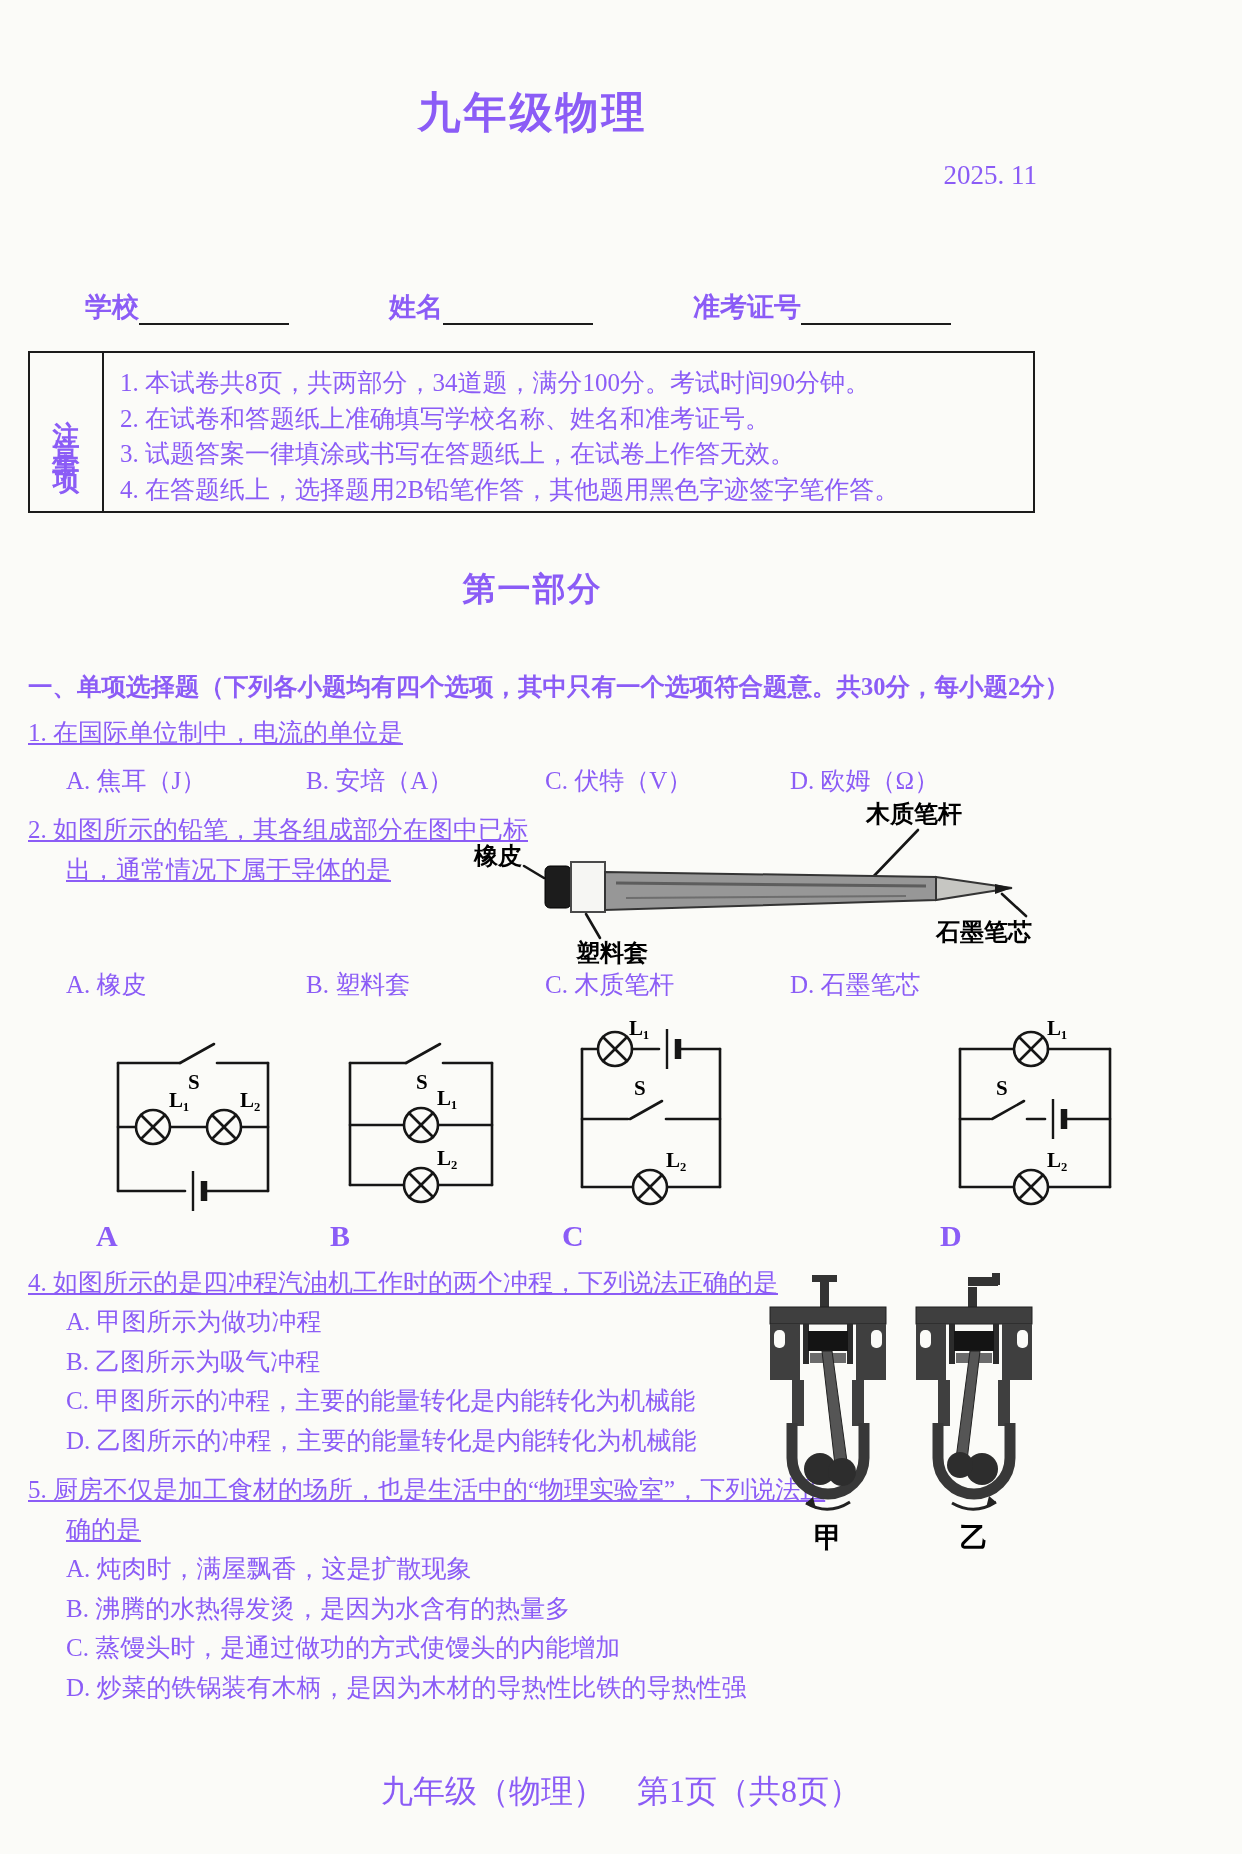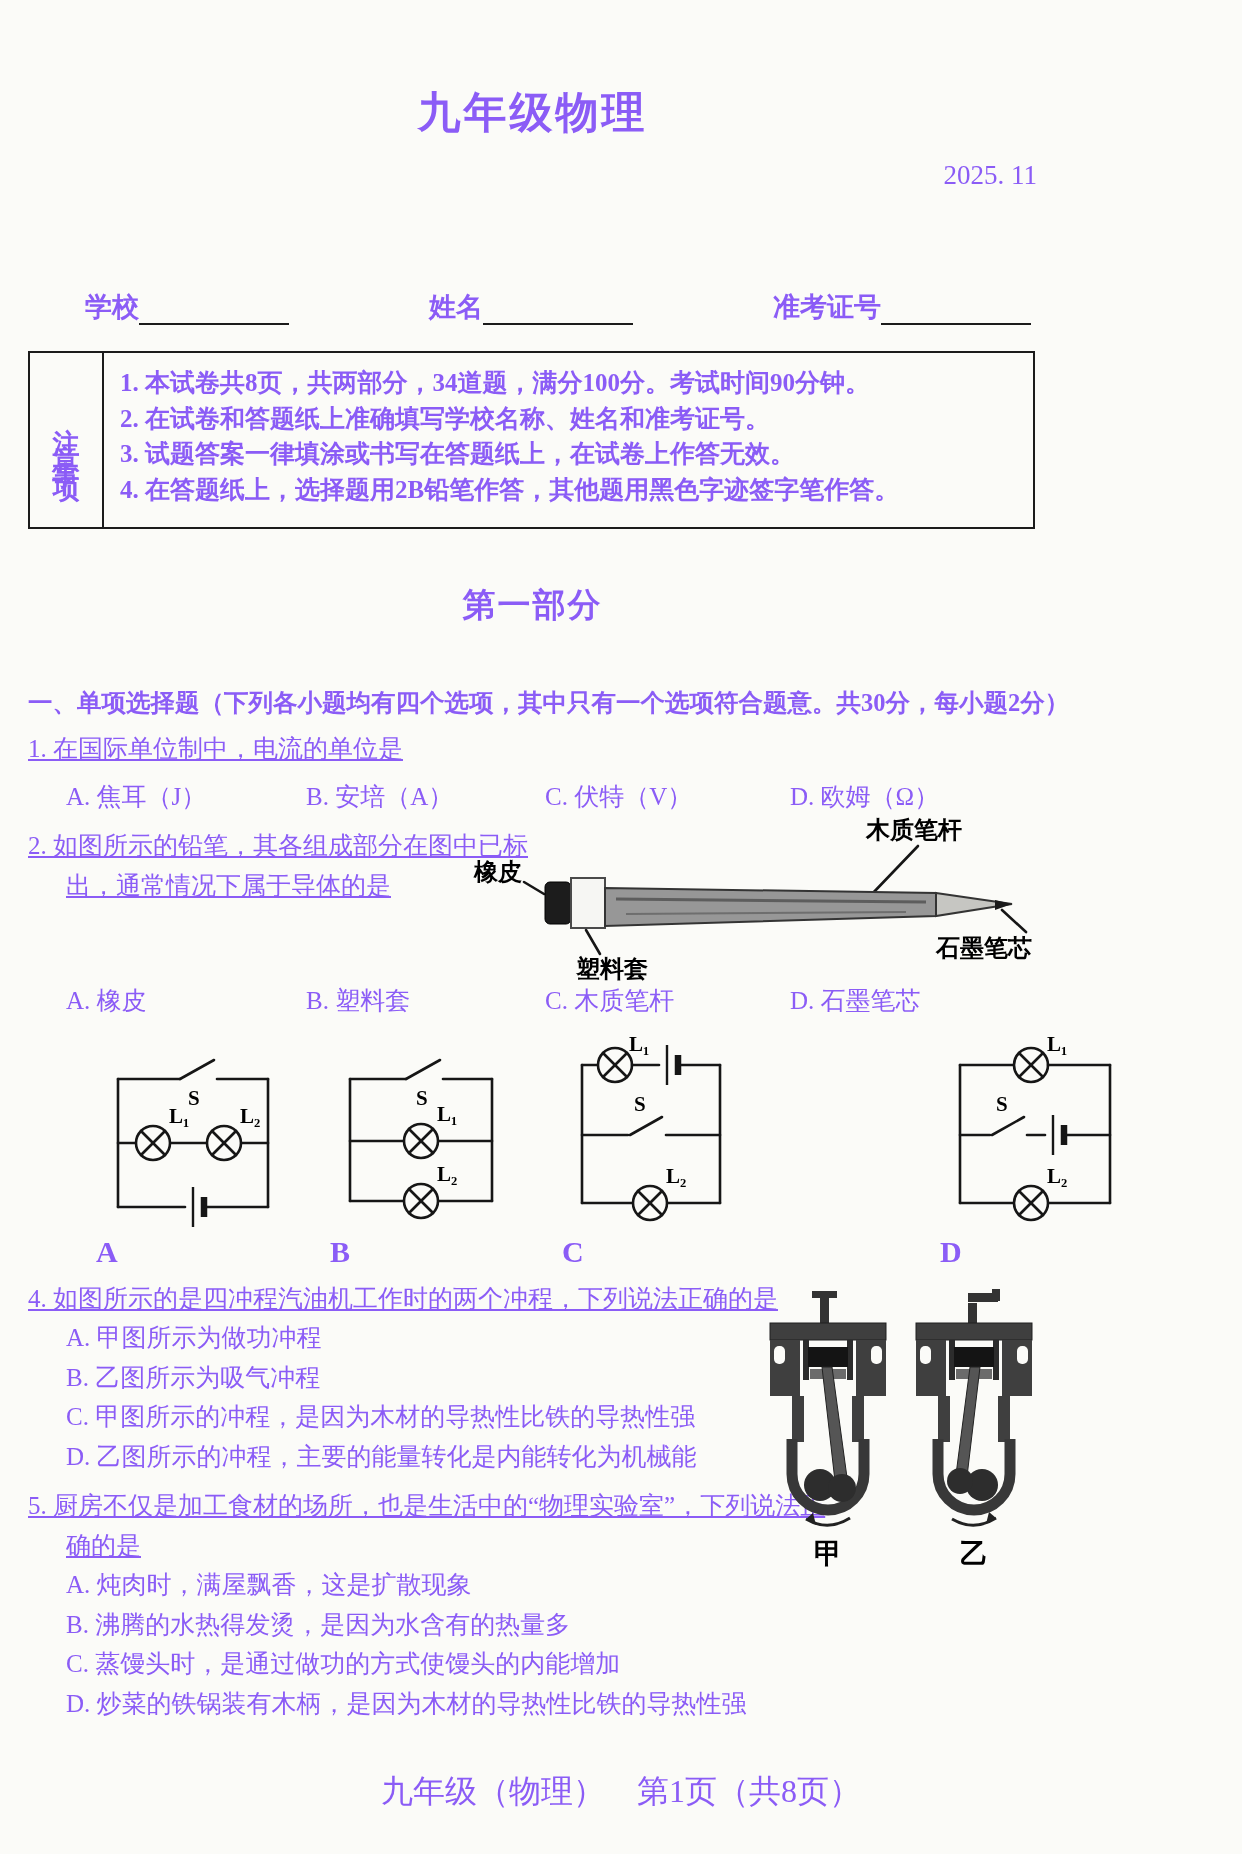--- a/index.html
+++ b/index.html
@@ -22,21 +22,20 @@
     margin:18px 205px 0 0;
     text-align:right;
     font-size:27px;
     padding-left:31px;
   }
   .fields{
     display:flex;
     margin:98px 30px 8px 85px;
     font-size:27px;font-weight:bold;
     align-items:flex-end;
-    gap:40px;
   }
   .field{white-space:nowrap;}
   .field + .field{margin-left:100px;}
   .blank{
     display:inline-block;width:150px;height:30px;
     border-bottom:2.5px solid #1b1b1b;
     vertical-align:bottom;
   }
   .notice{
     display:flex;
@@ -47,22 +46,22 @@
     width:72px;
     border-right:2.5px solid #1b1b1b;
     display:flex;align-items:center;justify-content:center;
   }
   .notice-side span{
     writing-mode:vertical-rl;
     font-size:27px;font-weight:bold;letter-spacing:17px;
   }
   .notice-body{
     flex:1;
-    padding:12px 10px 20px 16px;
-    font-size:25px;line-height:1.42;font-weight:bold;
+    padding:12px 10px 4px 16px;
+    font-size:25px;line-height:1.42;
   }
   .part-title{
     margin:54px 205px 0 28px;
     text-align:center;
     font-size:33px;font-weight:bold;letter-spacing:2px;
   }
   .section-header{
     margin:58px 30px 0 28px;
     font-size:24.5px;font-weight:bold;white-space:nowrap;
   }
@@ -351,21 +350,21 @@
         <path d="M44,230 Q66,243 88,229" stroke="#222" stroke-width="3" fill="none"></path>
         <polygon points="88,229 78,235 81,223" fill="#222"></polygon>
         <text x="66" y="274" text-anchor="middle" font-size="28" font-weight="bold">乙</text>
       </svg>
     </div>
 
     <div class="q">
       <div class="stem">4. 如图所示的是四冲程汽油机工作时的两个冲程，下列说法正确的是</div>
       <div class="opt-line">A. 甲图所示为做功冲程</div>
       <div class="opt-line">B. 乙图所示为吸气冲程</div>
-      <div class="opt-line">C. 甲图所示的冲程，是因为木材的导热性比铁的导热性强</div>
+      <div class="opt-line">C. 甲图所示的冲程，主要的能量转化是内能转化为机械能</div>
       <div class="opt-line">D. 乙图所示的冲程，主要的能量转化是内能转化为机械能</div>
     </div>
 
     <div class="q">
       <div class="stem stem5">5. 厨房不仅是加工食材的场所，也是生活中的“物理实验室”，下列说法正确的是</div>
       <div class="opt-line">A. 炖肉时，满屋飘香，这是扩散现象</div>
       <div class="opt-line">B. 沸腾的水热得发烫，是因为水含有的热量多</div>
       <div class="opt-line">C. 蒸馒头时，是通过做功的方式使馒头的内能增加</div>
       <div class="opt-line">D. 炒菜的铁锅装有木柄，是因为木材的导热性比铁的导热性强</div>
     </div>

